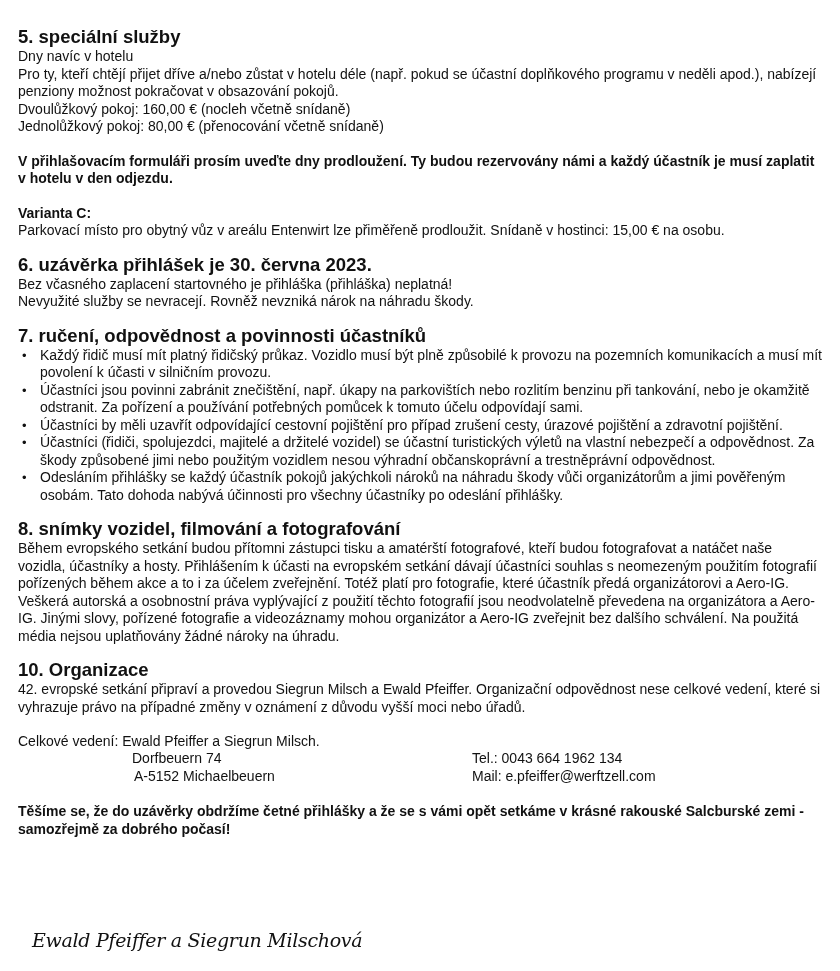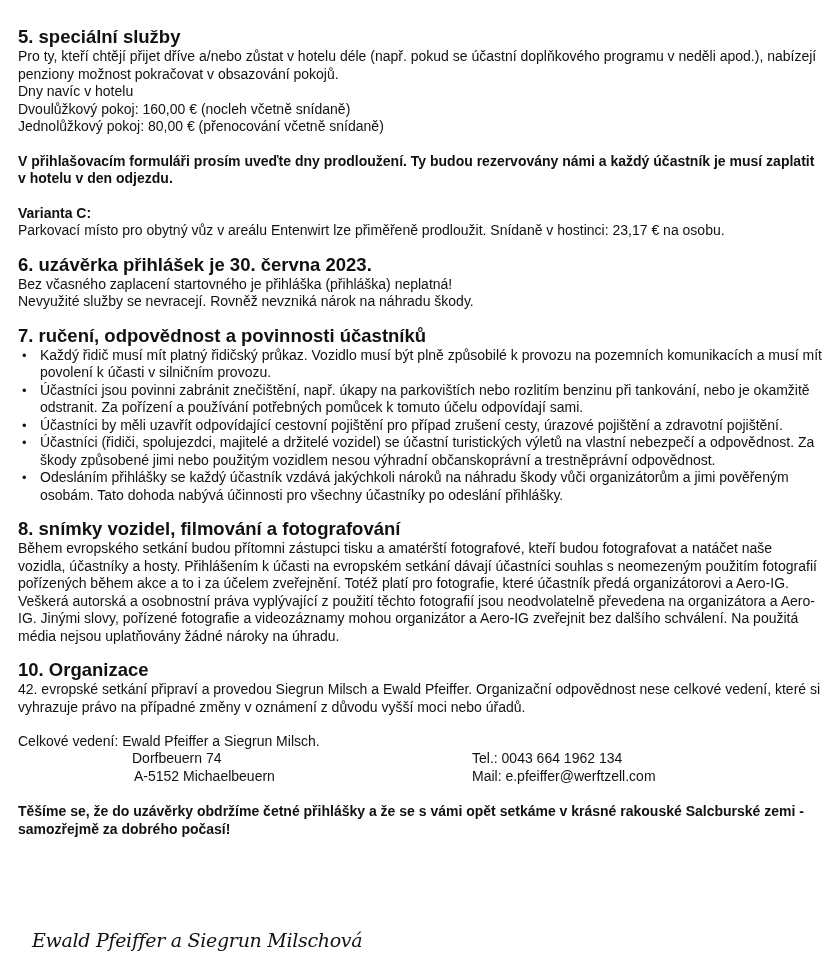--- a/index.html
+++ b/index.html
@@ -38,49 +38,49 @@
       font-size: 19px; letter-spacing: -0.3px; color: #111;
     }
   </style>
 </head>
 <body>
 
 <div class="page">
 
   <section>
     <h2>5. speciální služby</h2>
+    <p>Dny navíc v hotelu</p>
     <p>Pro ty, kteří chtějí přijet dříve a/nebo zůstat v hotelu déle (např. pokud se účastní doplňkového programu v neděli apod.), nabízejí penziony možnost pokračovat v obsazování pokojů.</p>
-    <p>Dny navíc v hotelu</p>
     <p>Dvoulůžkový pokoj: 160,00 € (nocleh včetně snídaně)</p>
     <p>Jednolůžkový pokoj:  80,00 € (přenocování včetně snídaně)</p>
     <div class="gap"></div>
     <p class="bold">V přihlašovacím formuláři prosím uveďte dny prodloužení. Ty budou rezervovány námi a každý účastník je musí zaplatit v hotelu v den odjezdu.</p>
     <div class="gap"></div>
     <p class="bold">Varianta C:</p>
-    <p>Parkovací místo pro obytný vůz v areálu Entenwirt lze přiměřeně prodloužit. Snídaně v hostinci: 23,17 € na osobu.</p>
+    <p>Parkovací místo pro obytný vůz v areálu Entenwirt lze přiměřeně prodloužit. Snídaně v hostinci: 15,00 € na osobu.</p>
   </section>
 
   <div class="gap-s"></div>
 
   <section>
     <h2>6. uzávěrka přihlášek je 30. června 2023.</h2>
     <p>Bez včasného zaplacení startovného je přihláška (přihláška) neplatná!</p>
     <p>Nevyužité služby se nevracejí. Rovněž nevzniká nárok na náhradu škody.</p>
   </section>
 
   <div class="gap-s"></div>
 
   <section>
     <h2>7. ručení, odpovědnost a povinnosti účastníků</h2>
     <ul>
       <li>Každý řidič musí mít platný řidičský průkaz. Vozidlo musí být plně způsobilé k provozu na pozemních komunikacích a musí mít povolení k účasti v silničním provozu.</li>
       <li>Účastníci jsou povinni zabránit znečištění, např. úkapy na parkovištích nebo rozlitím benzinu při tankování, nebo je okamžitě odstranit. Za pořízení a používání potřebných pomůcek k tomuto účelu odpovídají sami.</li>
       <li>Účastníci by měli uzavřít odpovídající cestovní pojištění pro případ zrušení cesty, úrazové pojištění a zdravotní pojištění.</li>
       <li>Účastníci (řidiči, spolujezdci, majitelé a držitelé vozidel) se účastní turistických výletů na vlastní nebezpečí a odpovědnost. Za škody způsobené jimi nebo použitým vozidlem nesou výhradní občanskoprávní a trestněprávní odpovědnost.</li>
-      <li>Odesláním přihlášky se každý účastník vzdává jakýchkoli nároků na náhradu škody vůči organizátorům a jimi pověřeným osobám. Tato dohoda nabývá účinnosti pro všechny účastníky po odeslání přihlášky.</li>
+      <li>Odesláním přihlášky se každý účastník pokojů jakýchkoli nároků na náhradu škody vůči organizátorům a jimi pověřeným osobám. Tato dohoda nabývá účinnosti pro všechny účastníky po odeslání přihlášky.</li>
     </ul>
   </section>
 
   <div class="gap-s"></div>
 
   <section>
     <h2>8. snímky vozidel, filmování a fotografování</h2>
     <p>Během evropského setkání budou přítomni zástupci tisku a amatérští fotografové, kteří budou fotografovat a natáčet naše vozidla, účastníky a hosty. Přihlášením k účasti na evropském setkání dávají účastníci souhlas s neomezeným použitím fotografií pořízených během akce a to i za účelem zveřejnění. Totéž platí pro fotografie, které účastník předá organizátorovi a Aero-IG. Veškerá autorská a osobnostní práva vyplývající z použití těchto fotografií jsou neodvolatelně převedena na organizátora a Aero-IG. Jinými slovy, pořízené fotografie a videozáznamy mohou organizátor a Aero-IG zveřejnit bez dalšího schválení. Na použitá média nejsou uplatňovány žádné nároky na úhradu.</p>
   </section>
 

